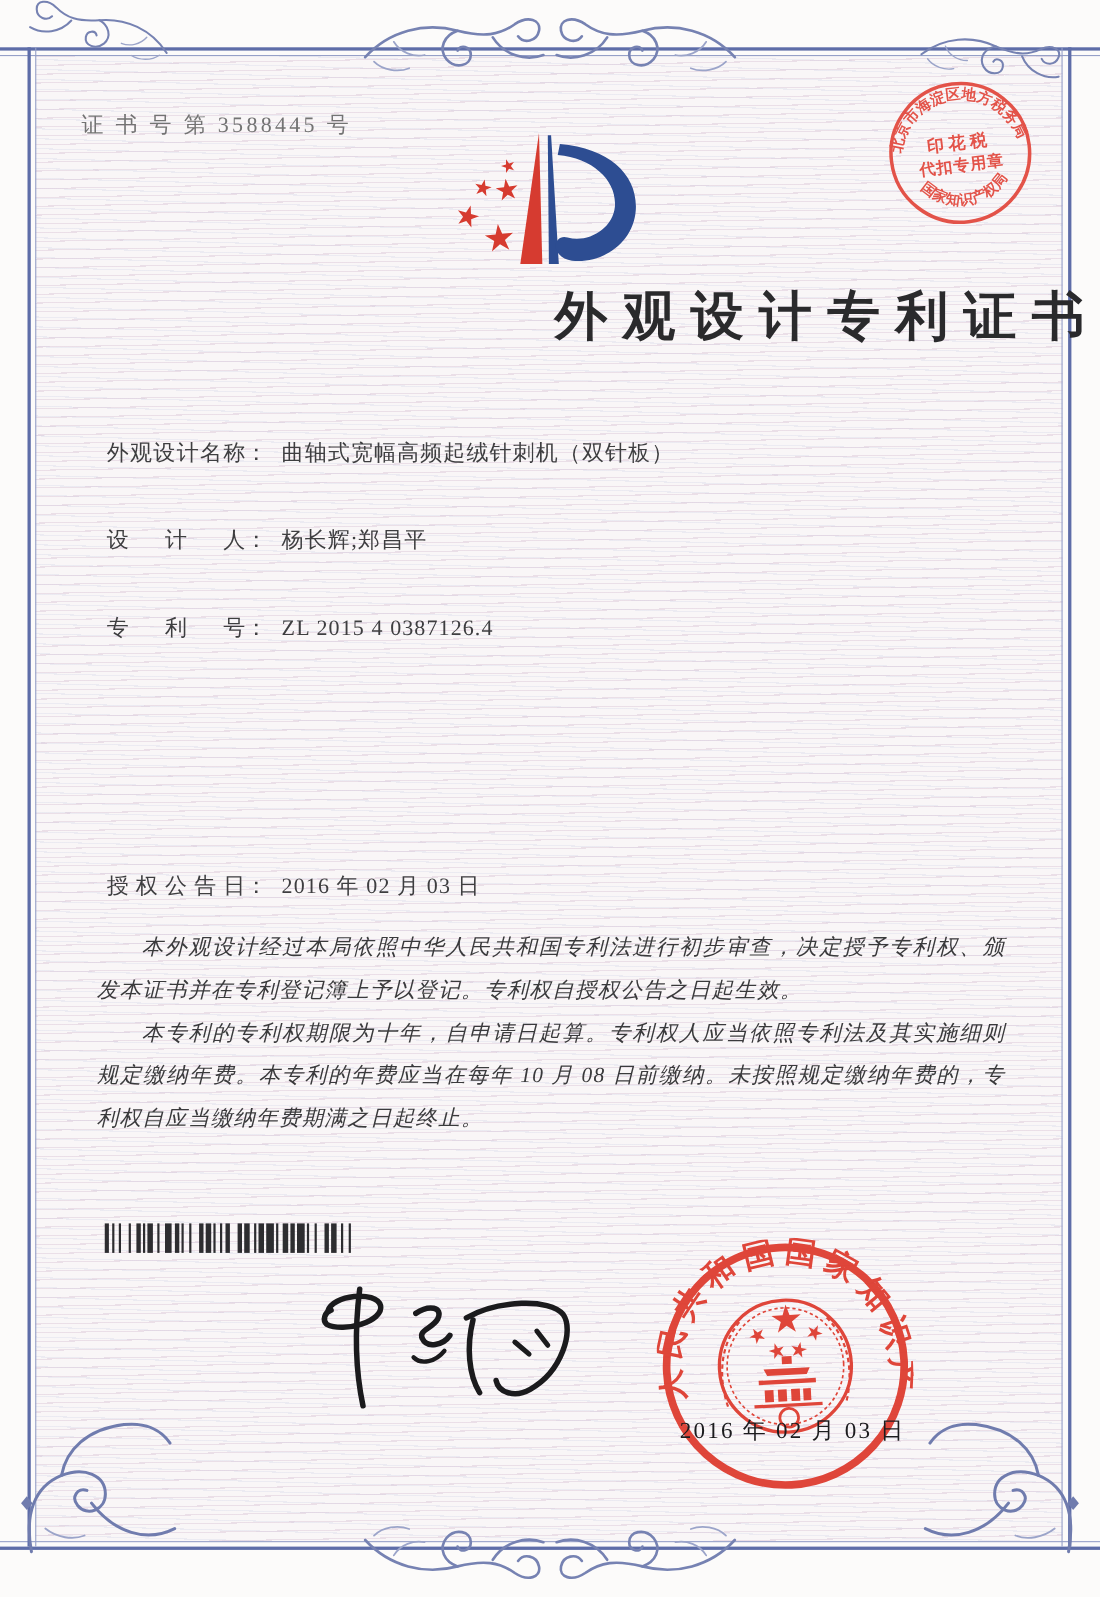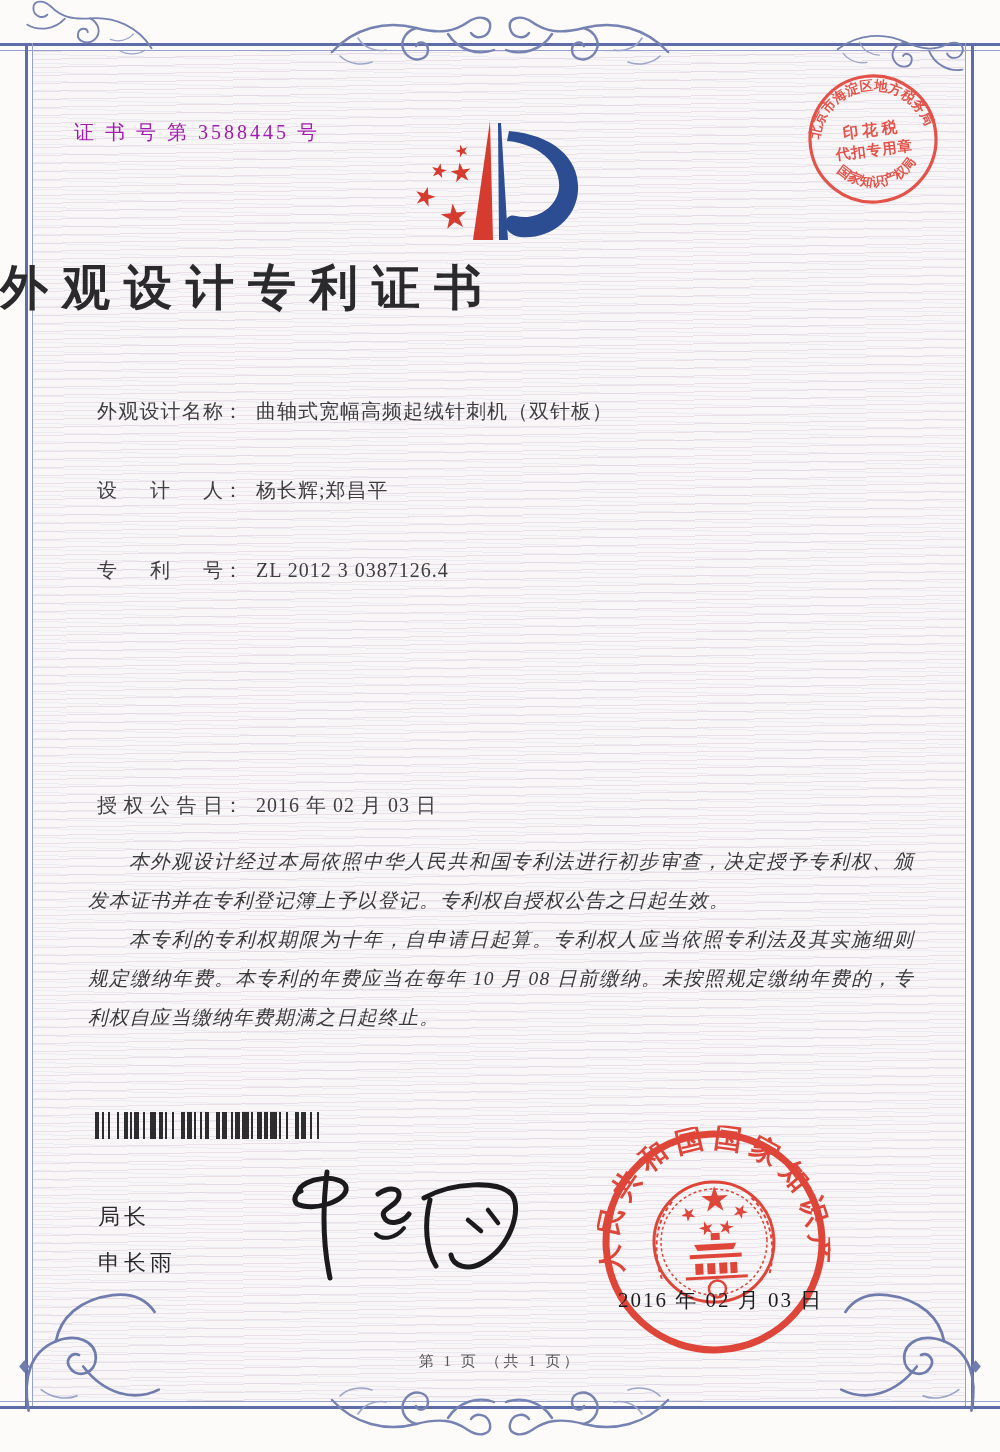--- a/index.html
+++ b/index.html
@@ -20,23 +20,23 @@
   
   .rule{position:absolute;}
   .rule.h{left:0;width:1000px;height:0;}
   .rule.v{top:43px;height:1363px;width:0;}
   .thick-h{border-top:3px solid #5e6da8;}
   .thin-h{border-top:1px solid #96a0c8;}
   .thick-v{border-left:3px solid #5e6da8;}
   .thin-v{border-left:1px solid #96a0c8;}
   .ornaments{position:absolute;left:0;top:0;pointer-events:none;}
   
-  .cert-no{position:absolute;left:74px;top:119px;font-size:20px;letter-spacing:3px;color:#a21caf;}
+  .cert-no{position:absolute;left:74px;top:100px;font-size:20px;letter-spacing:3px;color:#737373;}
   .title{
-    position:absolute;left:0;top:256px;width:100%;text-align:left;
+    position:absolute;left:0;top:256px;width:100%;text-align:right;
     font-size:48px;font-weight:700;letter-spacing:14px;color:#2a2a2c;
   }
   .logo{position:absolute;left:388px;top:114px;}
   .tax-stamp{position:absolute;left:805px;top:71px;transform:rotate(-7deg);opacity:.92;}
   .field-row{position:absolute;left:97px;font-size:20px;color:#3e3e40;white-space:nowrap;}
   .field-label{display:inline-block;width:126px;text-align:justify;text-align-last:justify;}
   .field-colon{display:inline-block;}
   .field-value{display:inline-block;margin-left:13px;letter-spacing:1px;}
   .body-text{
     position:absolute;left:88px;top:842px;width:826px;
@@ -141,21 +141,21 @@
 
   <div class="title">外观设计专利证书</div>
 
   <div class="field-row" style="top:398px">
     <span class="field-label">外观设计名称</span><span class="field-colon">：</span><span class="field-value">曲轴式宽幅高频起绒针刺机（双针板）</span>
   </div>
   <div class="field-row" style="top:477px">
     <span class="field-label">设计人</span><span class="field-colon">：</span><span class="field-value">杨长辉;郑昌平</span>
   </div>
   <div class="field-row" style="top:557px">
-    <span class="field-label">专利号</span><span class="field-colon">：</span><span class="field-value">ZL 2012 3 0387126.4</span>
+    <span class="field-label">专利号</span><span class="field-colon">：</span><span class="field-value">ZL 2015 4 0387126.4</span>
   </div>
   <div class="field-row" style="top:792px">
     <span class="field-label">授权公告日</span><span class="field-colon">：</span><span class="field-value">2016 年 02 月 03 日</span>
   </div>
 
   <div class="body-text">
     <p>本外观设计经过本局依照中华人民共和国专利法进行初步审查，决定授予专利权、颁发本证书并在专利登记簿上予以登记。专利权自授权公告之日起生效。</p>
     <p>本专利的专利权期限为十年，自申请日起算。专利权人应当依照专利法及其实施细则规定缴纳年费。本专利的年费应当在每年 10 月 08 日前缴纳。未按照规定缴纳年费的，专利权自应当缴纳年费期满之日起终止。</p>
   </div>
 
@@ -219,24 +219,20 @@
       <span class="bc-bar" style="width: 4.4px;"></span>
       <span class="bc-space" style="width: 2.2px;"></span>
       <span class="bc-bar" style="width: 4.4px;"></span>
       <span class="bc-space" style="width: 4.4px;"></span>
       <span class="bc-bar" style="width: 2.2px;"></span>
       <span class="bc-space" style="width: 4.4px;"></span>
       <span class="bc-bar" style="width: 2.2px;"></span>
       <span class="bc-space" style="width: 2.2px;"></span>
     </div>
 
-  <div class="director">
-    <div>局长</div>
-    <div>申长雨</div>
-  </div>
 
   <svg class="signature" width="290" height="130" viewBox="0 0 290 130">
     <g fill="none" stroke="#1b1b1d" stroke-width="5" stroke-linecap="round" stroke-linejoin="round">
       <path d="M75,10 C72,34 69,74 78,116"></path>
       <path d="M46,30 C50,15 90,11 94,25 C97,39 61,50 45,42 C41,38 43,31 49,29"></path>
       <path d="M126,32 C138,24 151,26 146,37 C141,46 128,47 132,55 C136,64 151,61 157,52"></path>
       <path d="M152,66 C144,76 131,79 124,72" stroke-width="4"></path>
       <path d="M178,38 C172,62 174,88 184,104"></path>
       <path d="M172,36 C200,20 248,18 260,33 C270,47 259,85 230,101 C216,109 201,104 199,93"></path>
       <path d="M216,58 l13,11" stroke-width="4.5"></path>
@@ -271,15 +267,14 @@
       <rect x="96" y="137" width="8" height="11"></rect>
       <rect x="108" y="137" width="8" height="11"></rect>
       <rect x="120" y="137" width="8" height="11"></rect>
       <rect x="131" y="137" width="7" height="11"></rect>
       <path d="M86,150 h62 v3 h-62 z"></path>
     </g>
   </svg>
 
   <div class="seal-date">2016 年 02 月 03 日</div>
 
-  <div class="footer">第 1 页 （共 1 页）</div>
 
 </div>
 
 </body></html>

